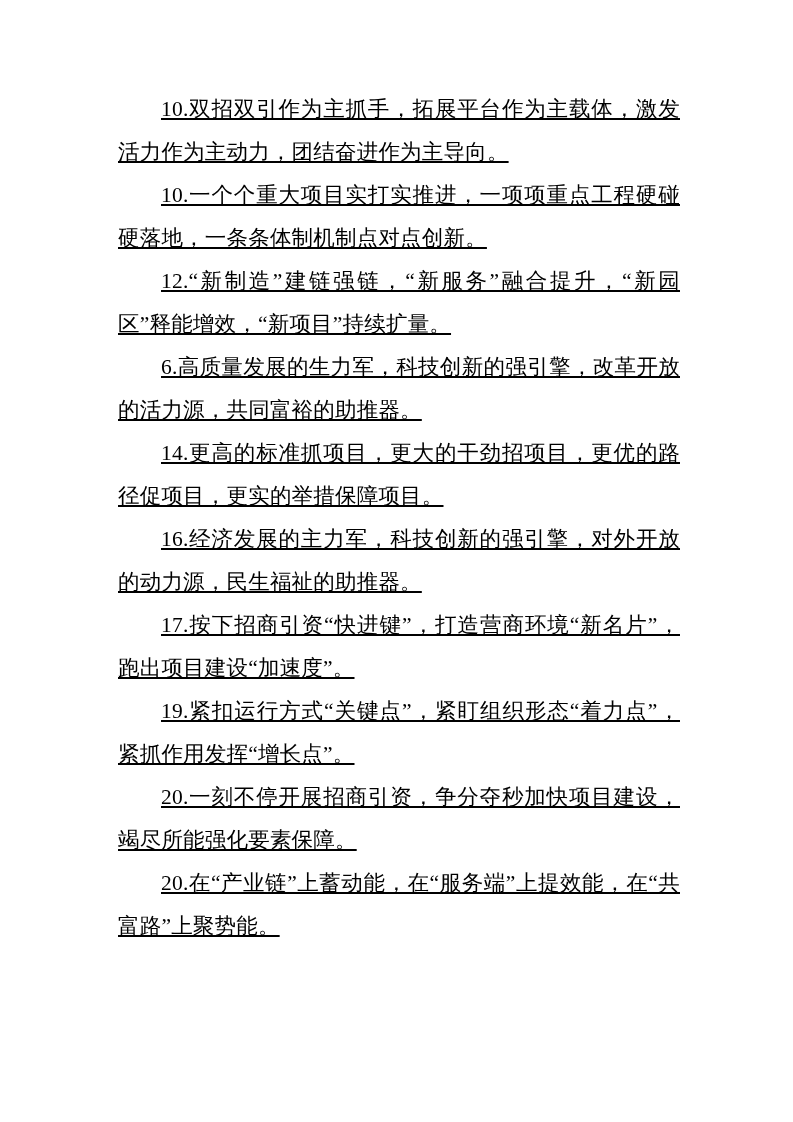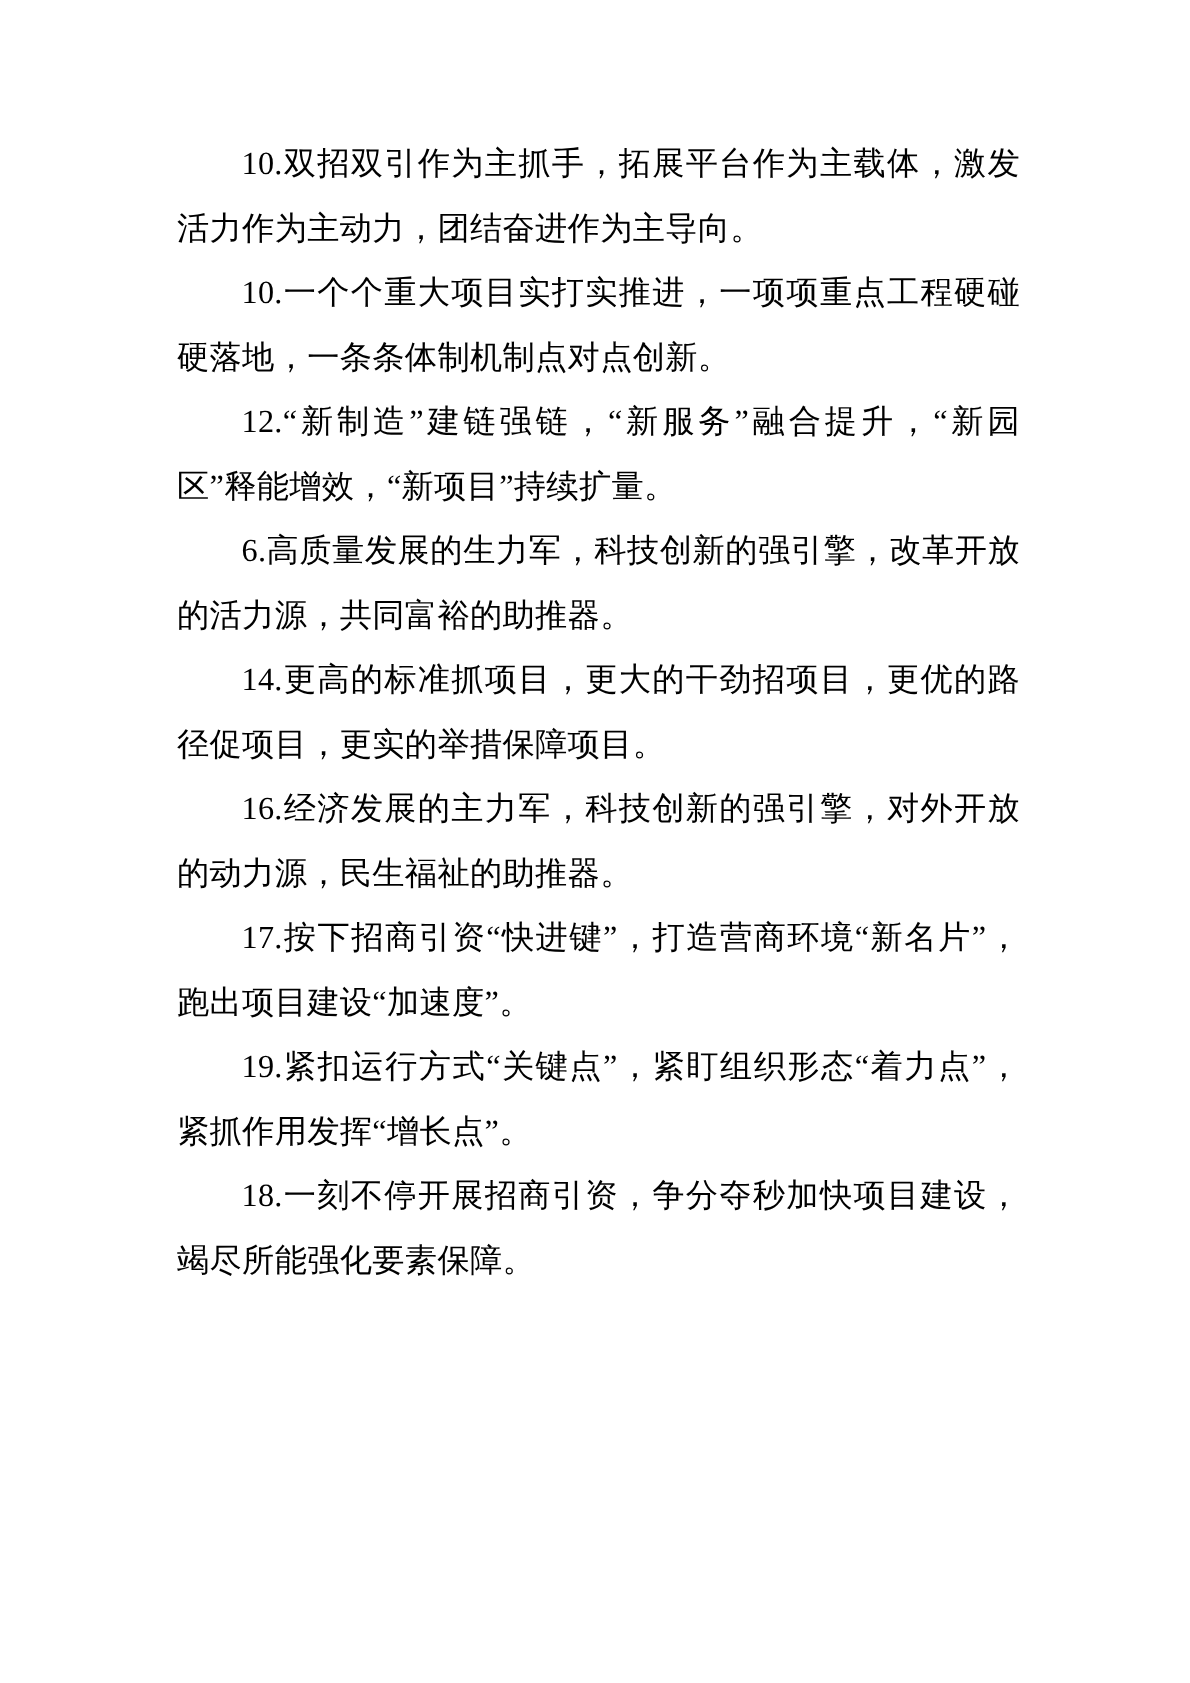--- a/index.html
+++ b/index.html
@@ -21,20 +21,21 @@
     top: 0;
     width: 793px;
     height: 1122px;
     background: #ffffff;
   }
   .content {
     position: absolute;
     left: 118px;
     top: 88px;
     width: 562px;
+    text-decoration: underline;
   }
   .para {
     font-size: 21.5px;
     line-height: 43px;
     text-indent: 43px;
     letter-spacing: 0.2px;
     text-align: justify;
     text-justify: inter-ideograph;
     margin: 0;
     white-space: pre-wrap;
@@ -47,15 +48,16 @@
 <div class="page">
   <div class="content">
     <p class="para">10.双招双引作为主抓手，拓展平台作为主载体，激发活力作为主动力，团结奋进作为主导向。</p>
     <p class="para">10.一个个重大项目实打实推进，一项项重点工程硬碰硬落地，一条条体制机制点对点创新。</p>
     <p class="para">12.“新制造”建链强链，“新服务”融合提升，“新园区”释能增效，“新项目”持续扩量。</p>
     <p class="para">6.高质量发展的生力军，科技创新的强引擎，改革开放的活力源，共同富裕的助推器。</p>
     <p class="para">14.更高的标准抓项目，更大的干劲招项目，更优的路径促项目，更实的举措保障项目。</p>
     <p class="para">16.经济发展的主力军，科技创新的强引擎，对外开放的动力源，民生福祉的助推器。</p>
     <p class="para">17.按下招商引资“快进键”，打造营商环境“新名片”，跑出项目建设“加速度”。</p>
     <p class="para">19.紧扣运行方式“关键点”，紧盯组织形态“着力点”，紧抓作用发挥“增长点”。</p>
-    <p class="para">18.一刻不停开展招商引资，争分夺秒加快项目建设，竭尽所能强化要素保障。</p>
+    <p class="para">20.一刻不停开展招商引资，争分夺秒加快项目建设，竭尽所能强化要素保障。</p>
+    <p class="para">20.在“产业链”上蓄动能，在“服务端”上提效能，在“共富路”上聚势能。</p>
   </div>
 </div>
 
 </body></html>

